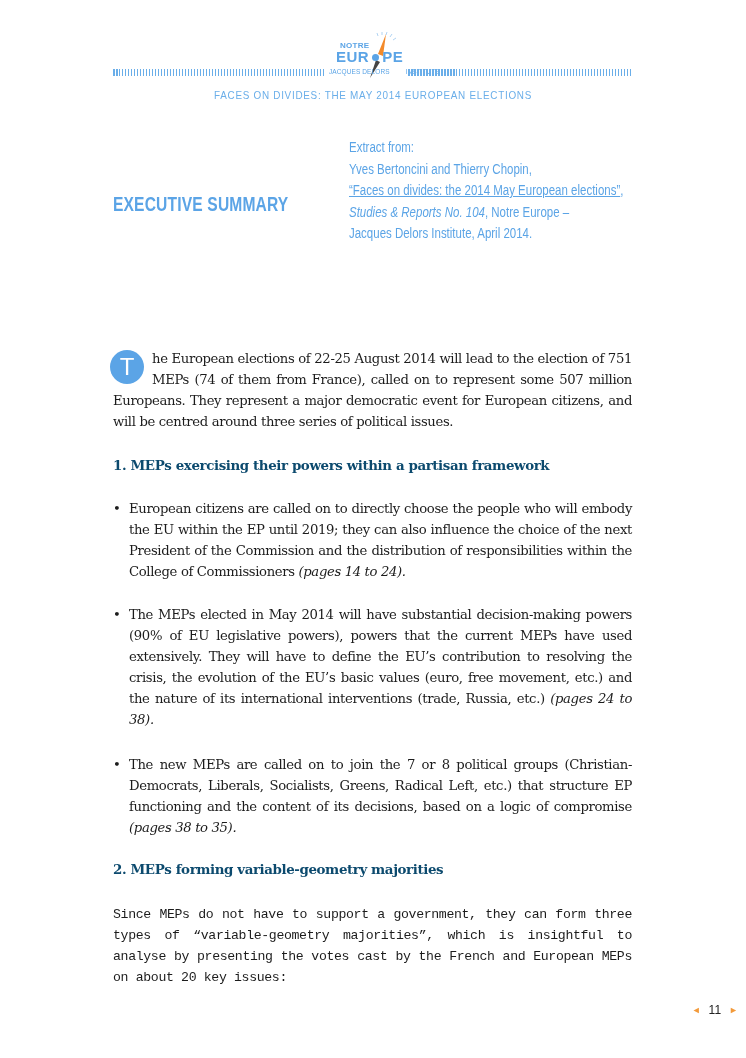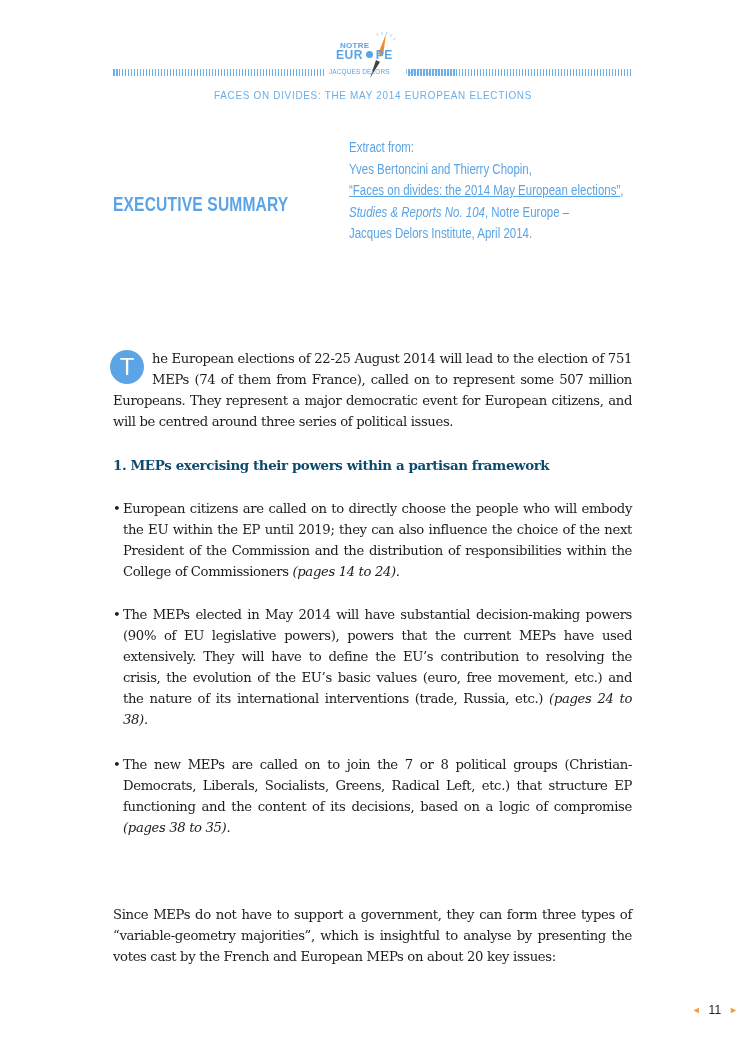--- a/index.html
+++ b/index.html
@@ -2,21 +2,21 @@
 <html><head>
   <meta charset="utf-8">
   <style>
     html, body { margin: 0; padding: 0; background: #ffffff; }
     body { width: 746px; height: 1058px; position: relative; overflow: hidden; }
     .page { position: absolute; left: 0; top: 0; width: 628px; height: 1058px; background: #fff; }
 
     
     .logo { position: absolute; left: 326px; top: 30px; width: 100px; height: 50px; }
     .logo .notre { position: absolute; left: 14px; top: 11px; font-family: "Liberation Sans", sans-serif; font-weight: bold; font-size: 8px; color: #5ba4e6; letter-spacing: 0.3px; }
-    .logo .europe { position: absolute; left: 10px; top: 18px; font-family: "Liberation Sans", sans-serif; font-weight: bold; font-size: 12px; color: #5ba4e6; letter-spacing: 0.5px; text-align: right; }
+    .logo .europe { position: absolute; left: 10px; top: 18px; font-family: "Liberation Sans", sans-serif; font-weight: bold; font-size: 15px; color: #5ba4e6; letter-spacing: 0.5px; text-align: right; }
     .logo .europe .dot { display: inline-block; width: 7px; height: 7px; border-radius: 50%; background: #5ba4e6; margin: 0 3px 2px 3px; vertical-align: middle; }
     .logo svg { position: absolute; left: 0; top: 0; }
 
     .rule { position: absolute; top: 69px; height: 7px;
             background: repeating-linear-gradient(90deg, #6aaee9 0px, #6aaee9 1.5px, transparent 1.5px, transparent 3px); }
     .rule.left { left: 113px; width: 213px; }
     .rule.right { left: 408px; width: 225px; }
     .subtag { position: absolute; top: 68px; left: 329px; width: 80px; font-family: "Liberation Sans", sans-serif; font-size: 6.5px; color: #5ba4e6; letter-spacing: 0.1px; white-space: nowrap; }
     .subtag .b { margin-left: 16px; }
 
@@ -29,27 +29,27 @@
     .extract .it { font-style: italic; }
     .p { position: absolute; left: 113px; width: 519px; font-family: "DejaVu Serif", serif; font-size: 13.2px; line-height: 21px; color: #1c1c1c; text-align: justify; letter-spacing: -0.35px; }
     .intro { top: 348px; }
     .dropcap { float: left; width: 34px; height: 34px; border-radius: 50%; background: #5ba4e6; color: #fff; font-family: "Liberation Sans", sans-serif; font-size: 24px; line-height: 34px; text-align: center; margin: 2px 8px 0 -3px; }
     .h { position: absolute; left: 113px; font-family: "DejaVu Serif", serif; font-weight: bold; font-size: 13.4px; color: #0c4a6e; letter-spacing: -0.4px; }
     .h1 { top: 457px; }
     .h2 { top: 861px; }
 
     .bullet { position: absolute; left: 113px; width: 519px; font-family: "DejaVu Serif", serif; font-size: 13.2px; line-height: 21px; color: #1c1c1c; letter-spacing: -0.35px; }
     .bullet .dot { position: absolute; left: 0; top: 0; width: 14px; }
-    .bullet .txt { margin-left: 10px; text-align: justify; }
+    .bullet .txt { margin-left: 16px; text-align: justify; }
     .bullet .it { font-style: italic; }
     .b1 { top: 498px; }
     .b2 { top: 604px; }
     .b3 { top: 754px; }
 
-    .closing { top: 904px; }
+    .closing { top: 904px; font-family: Liberation Mono, monospace; }
 
     
     .footer { position: absolute; top: 1003px; left: 0; width: 746px; text-align: right; font-family: "Liberation Sans", sans-serif; font-size: 12px; color: #222; }
     .footer .arr { color: #f39a3a; font-size: 9px; margin: 0 8px; vertical-align: 1px; }
   </style>
 </head>
 <body>
 
 <div class="page">
 
@@ -97,19 +97,20 @@
   <div class="bullet b2">
     <span class="dot">•</span>
     <div class="txt"><span>The MEPs elected in May 2014 will have substantial decision-making powers (90% of EU legislative powers), powers that the current MEPs have used extensively. They will have to define the EU’s contribution to resolving the crisis, the evolution of the EU’s basic values (euro, free movement, etc.) and the nature of its international interventions (trade, Russia, etc.) </span><span class="it">(pages 24 to 38).</span></div>
   </div>
 
   <div class="bullet b3">
     <span class="dot">•</span>
     <div class="txt"><span>The new MEPs are called on to join the 7 or 8 political groups (Christian-Democrats, Liberals, Socialists, Greens, Radical Left, etc.) that structure EP functioning and the content of its decisions, based on a logic of compromise </span><span class="it">(pages 38 to 35).</span></div>
   </div>
 
+  <div class="h h2">2. MEPs forming variable-geometry majorities</div>
 
   <div class="p closing">Since MEPs do not have to support a government, they can form three types of “variable-geometry majorities”, which is insightful to analyse by presenting the votes cast by the French and European MEPs on about 20 key issues:</div>
 
   <div class="footer">
     <span class="arr">◄</span><span>11</span><span class="arr">►</span>
   </div>
 </div>
 
 </body></html>

